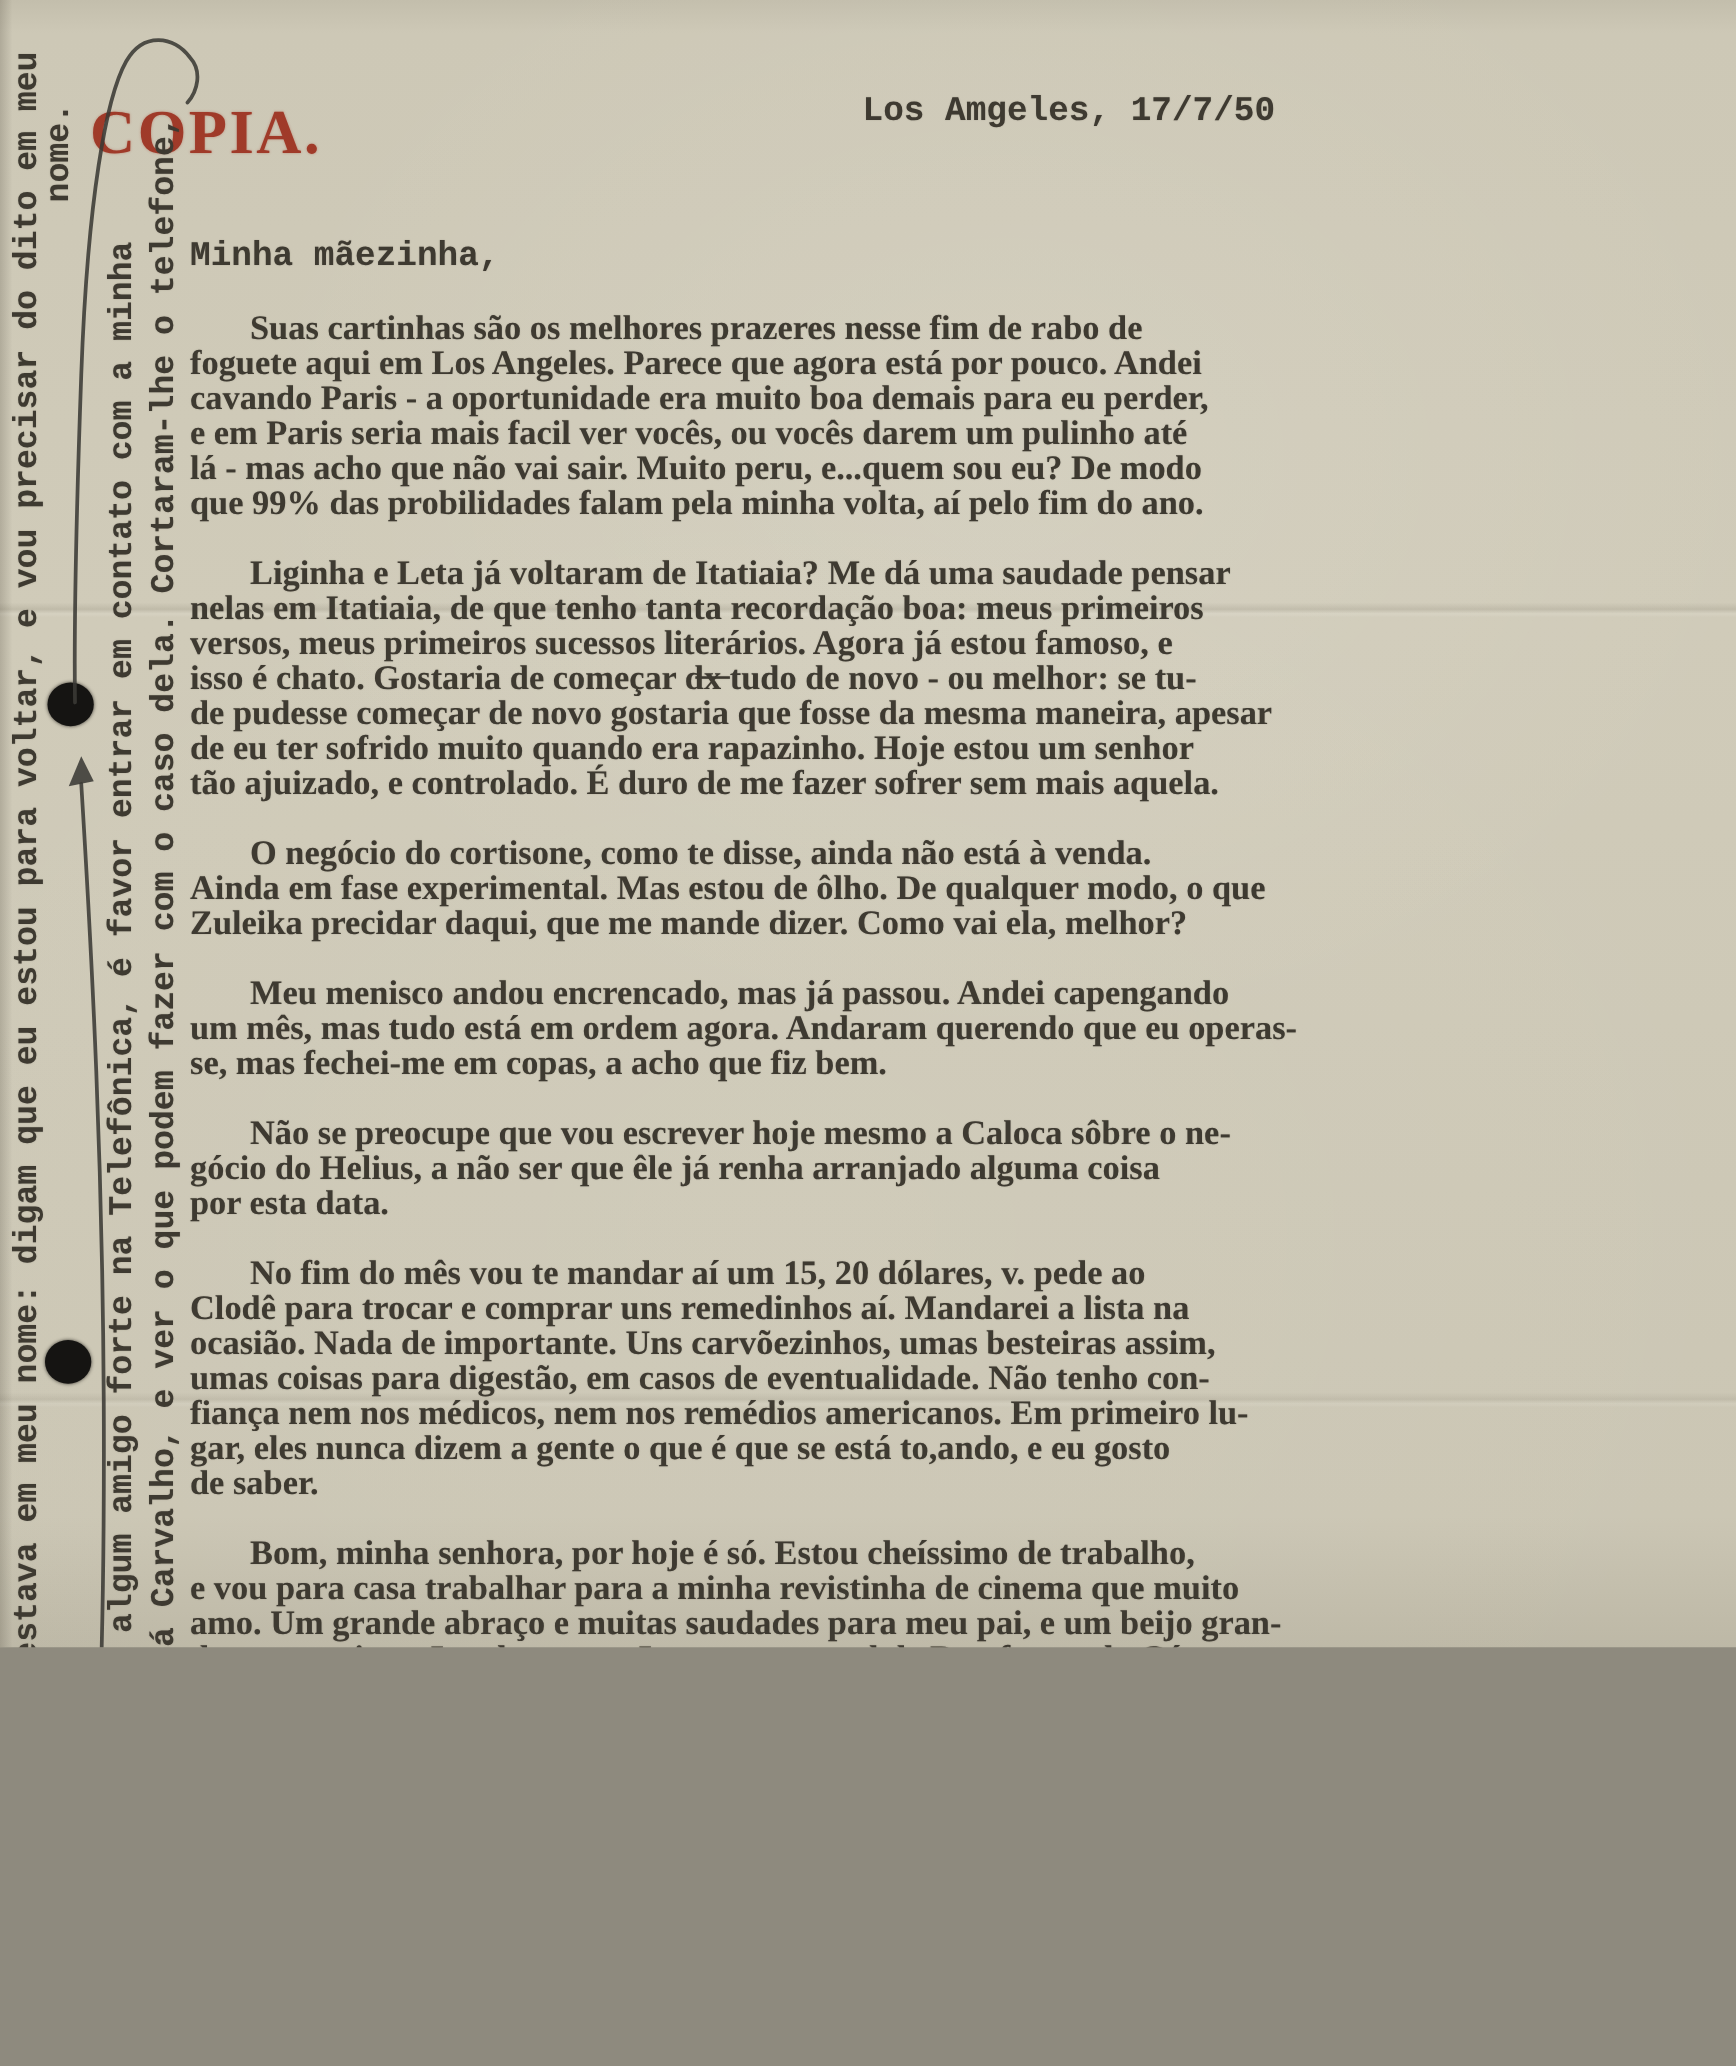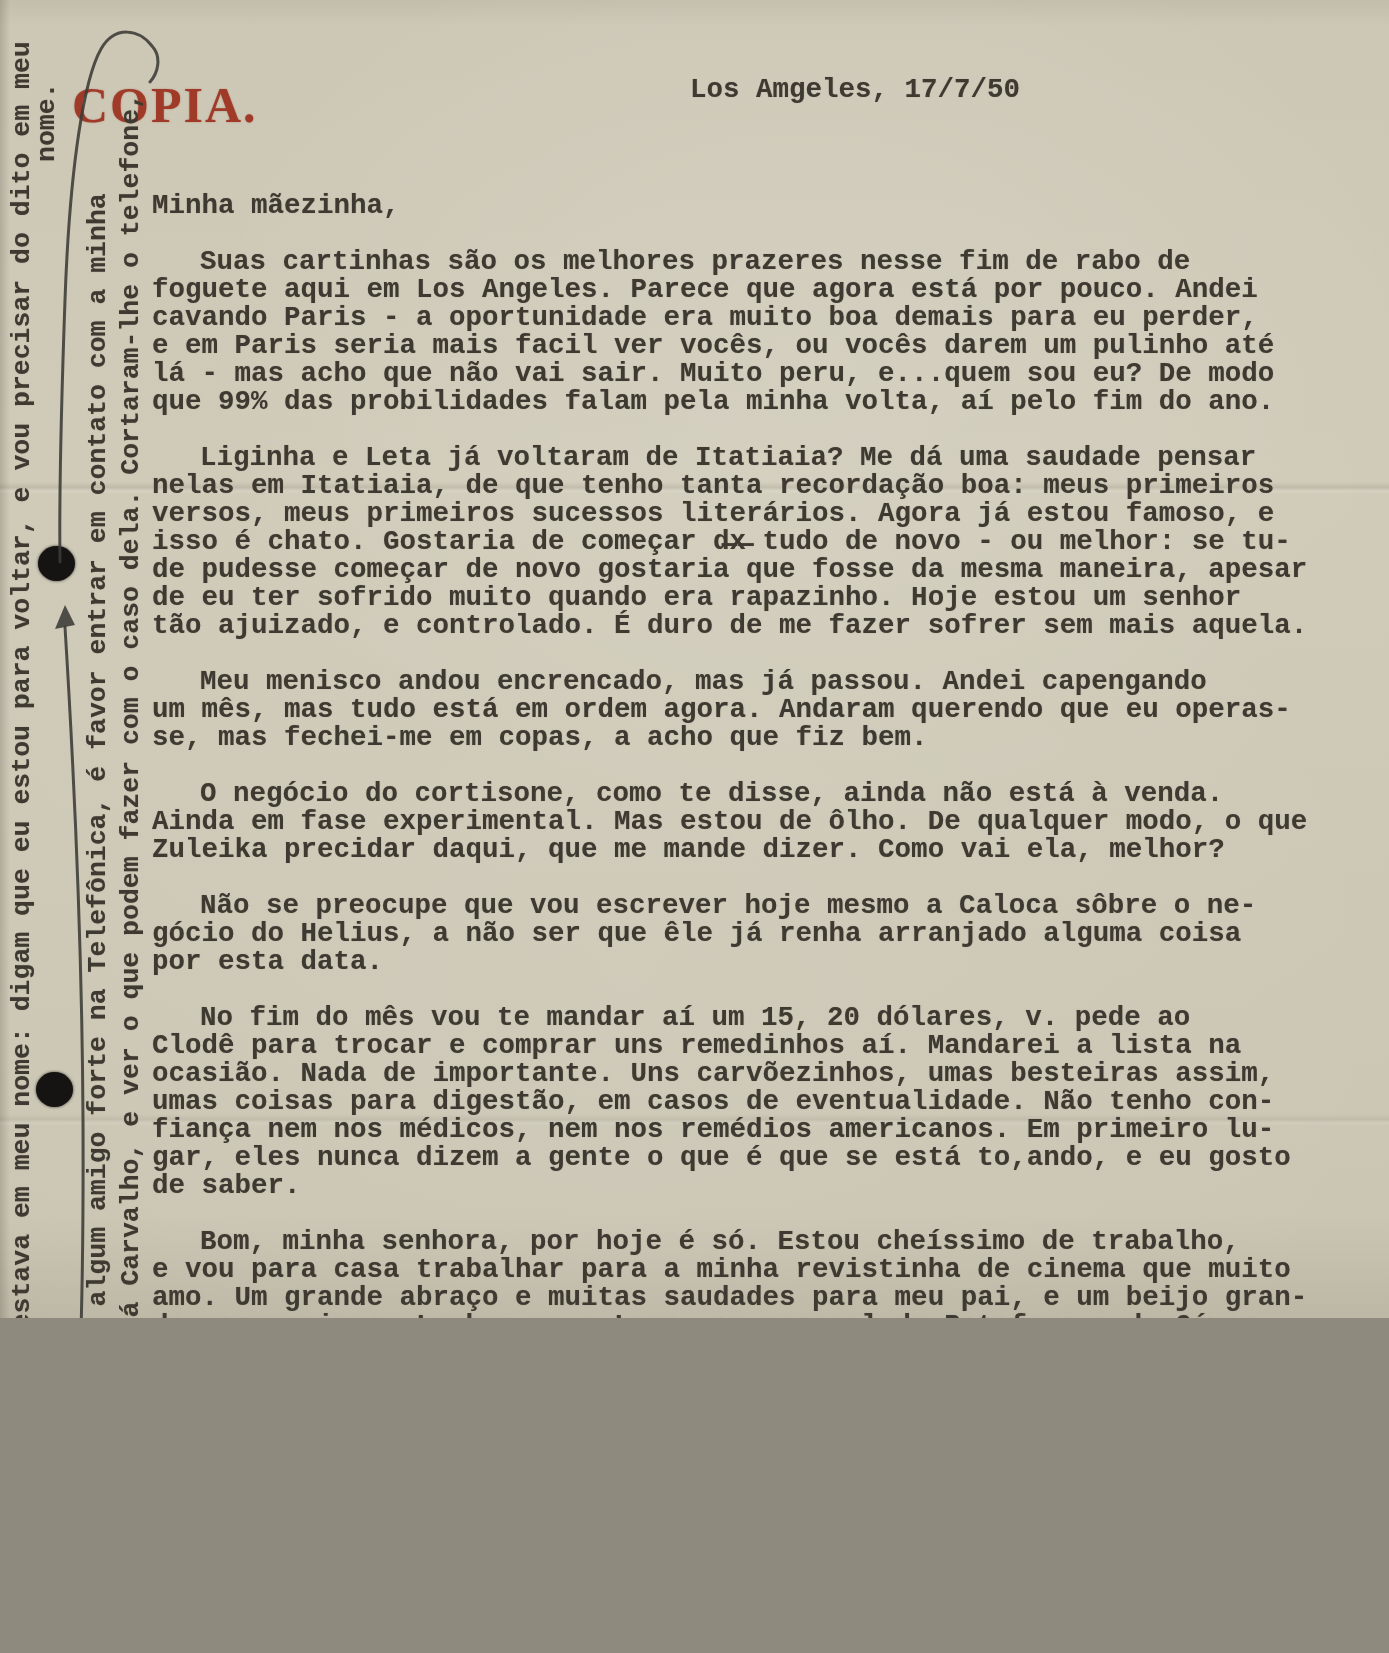--- a/index.html
+++ b/index.html
@@ -24,20 +24,21 @@
     color:#3e3a31;
     text-shadow:0 0 1px rgba(62,58,49,0.35);
   }
   #letter-body{
     position:absolute;left:152px;top:192px;width:1225px;
   }
   #letter-body p{
     margin:28px 0 0 0;
     white-space:pre-line;
     text-indent:48px;
+    font-family:Liberation Serif, serif;
   }
   #salutation{margin:0 0 28px 0;}
   #closing-line{margin-top:28px;margin-left:355px;text-align:right;}
   #dateline{position:absolute;left:690px;top:76px;}
   
   #copia-stamp{
     position:absolute;left:72px;top:76px;
     font-family:"Liberation Serif","DejaVu Serif",serif;
     font-weight:bold;
     font-size:50px;
@@ -123,26 +124,26 @@
 e em Paris seria mais facil ver vocês, ou vocês darem um pulinho até
 lá - mas acho que não vai sair. Muito peru, e...quem sou eu? De modo
 que 99% das probilidades falam pela minha volta, aí pelo fim do ano.</p>
     <p>Liginha e Leta já voltaram de Itatiaia? Me dá uma saudade pensar
 nelas em Itatiaia, de que tenho tanta recordação boa: meus primeiros
 versos, meus primeiros sucessos literários. Agora já estou famoso, e
 isso é chato. Gostaria de começar d̶x̶ tudo de novo - ou melhor: se tu-
 de pudesse começar de novo gostaria que fosse da mesma maneira, apesar
 de eu ter sofrido muito quando era rapazinho. Hoje estou um senhor
 tão ajuizado, e controlado. É duro de me fazer sofrer sem mais aquela.</p>
+    <p>O negócio do cortisone, como te disse, ainda não está à venda.
+Ainda em fase experimental. Mas estou de ôlho. De qualquer modo, o que
+Zuleika precidar daqui, que me mande dizer. Como vai ela, melhor?</p>
     <p>Meu menisco andou encrencado, mas já passou. Andei capengando
 um mês, mas tudo está em ordem agora. Andaram querendo que eu operas-
 se, mas fechei-me em copas, a acho que fiz bem.</p>
-    <p>O negócio do cortisone, como te disse, ainda não está à venda.
-Ainda em fase experimental. Mas estou de ôlho. De qualquer modo, o que
-Zuleika precidar daqui, que me mande dizer. Como vai ela, melhor?</p>
     <p>Não se preocupe que vou escrever hoje mesmo a Caloca sôbre o ne-
 gócio do Helius, a não ser que êle já renha arranjado alguma coisa
 por esta data.</p>
     <p>No fim do mês vou te mandar aí um 15, 20 dólares, v. pede ao
 Clodê para trocar e comprar uns remedinhos aí. Mandarei a lista na
 ocasião. Nada de importante. Uns carvõezinhos, umas besteiras assim,
 umas coisas para digestão, em casos de eventualidade. Não tenho con-
 fiança nem nos médicos, nem nos remédios americanos. Em primeiro lu-
 gar, eles nunca dizem a gente o que é que se está to,ando, e eu gosto
 de saber.</p>

